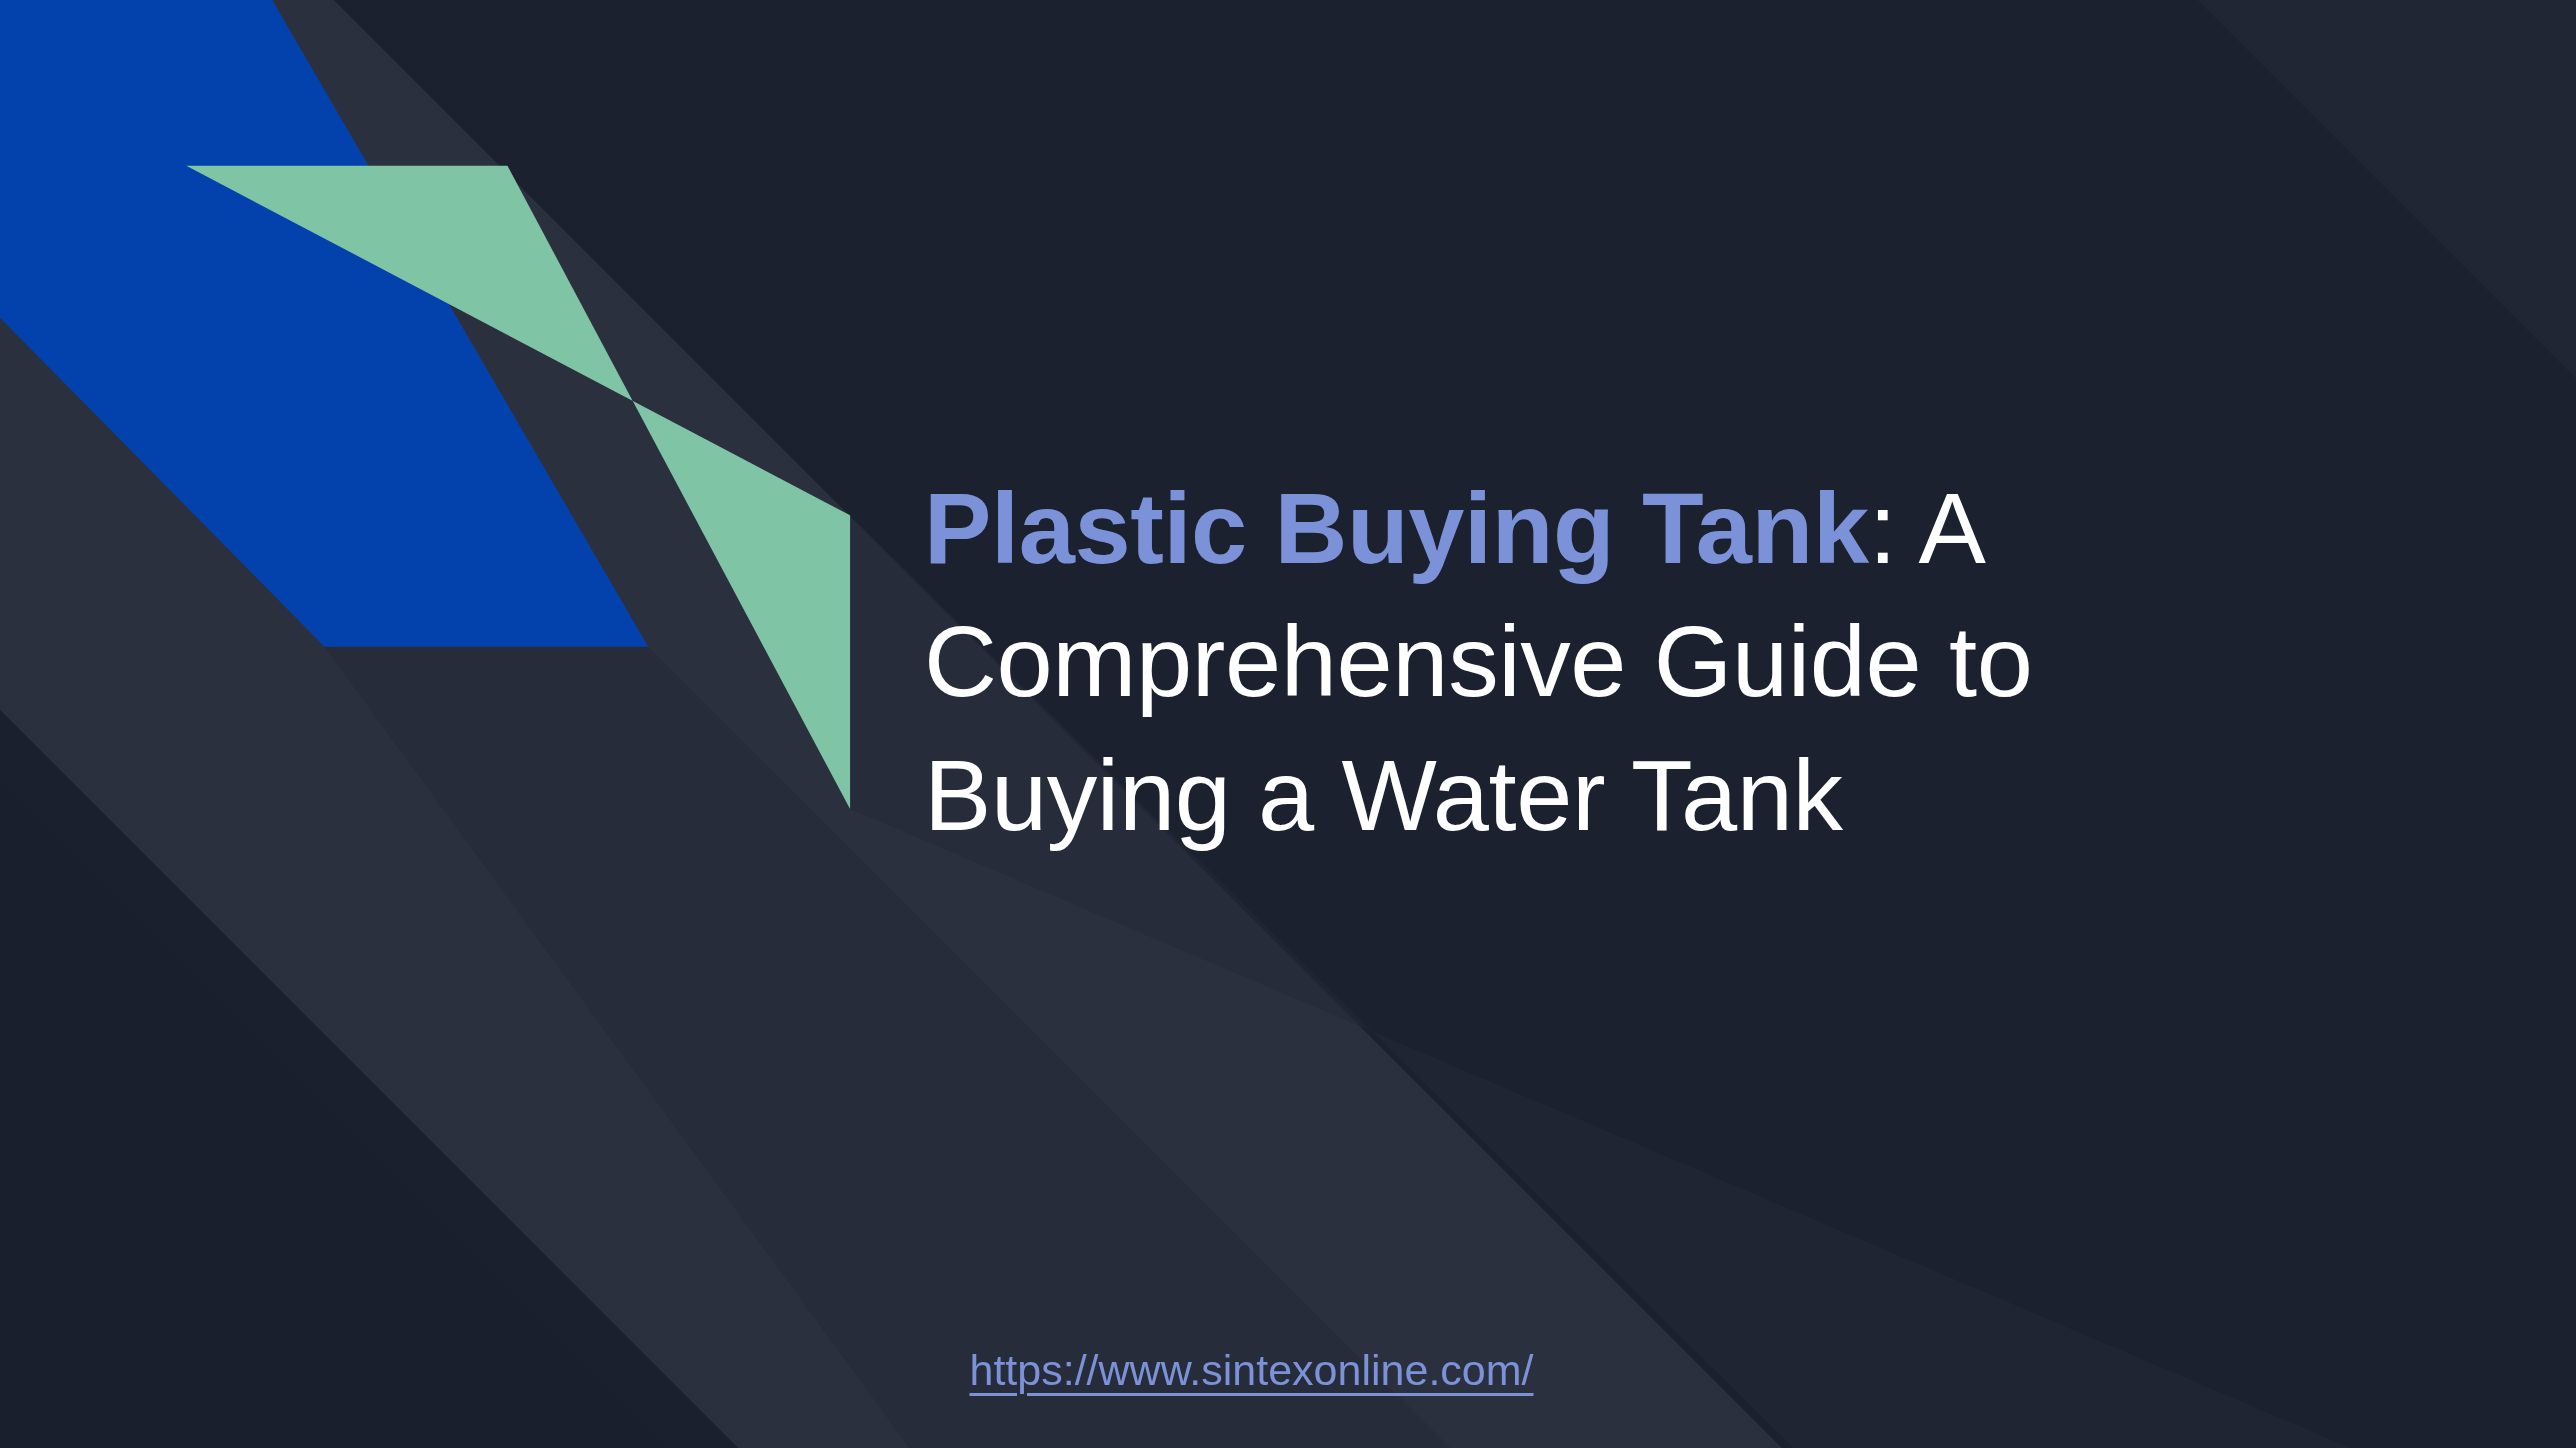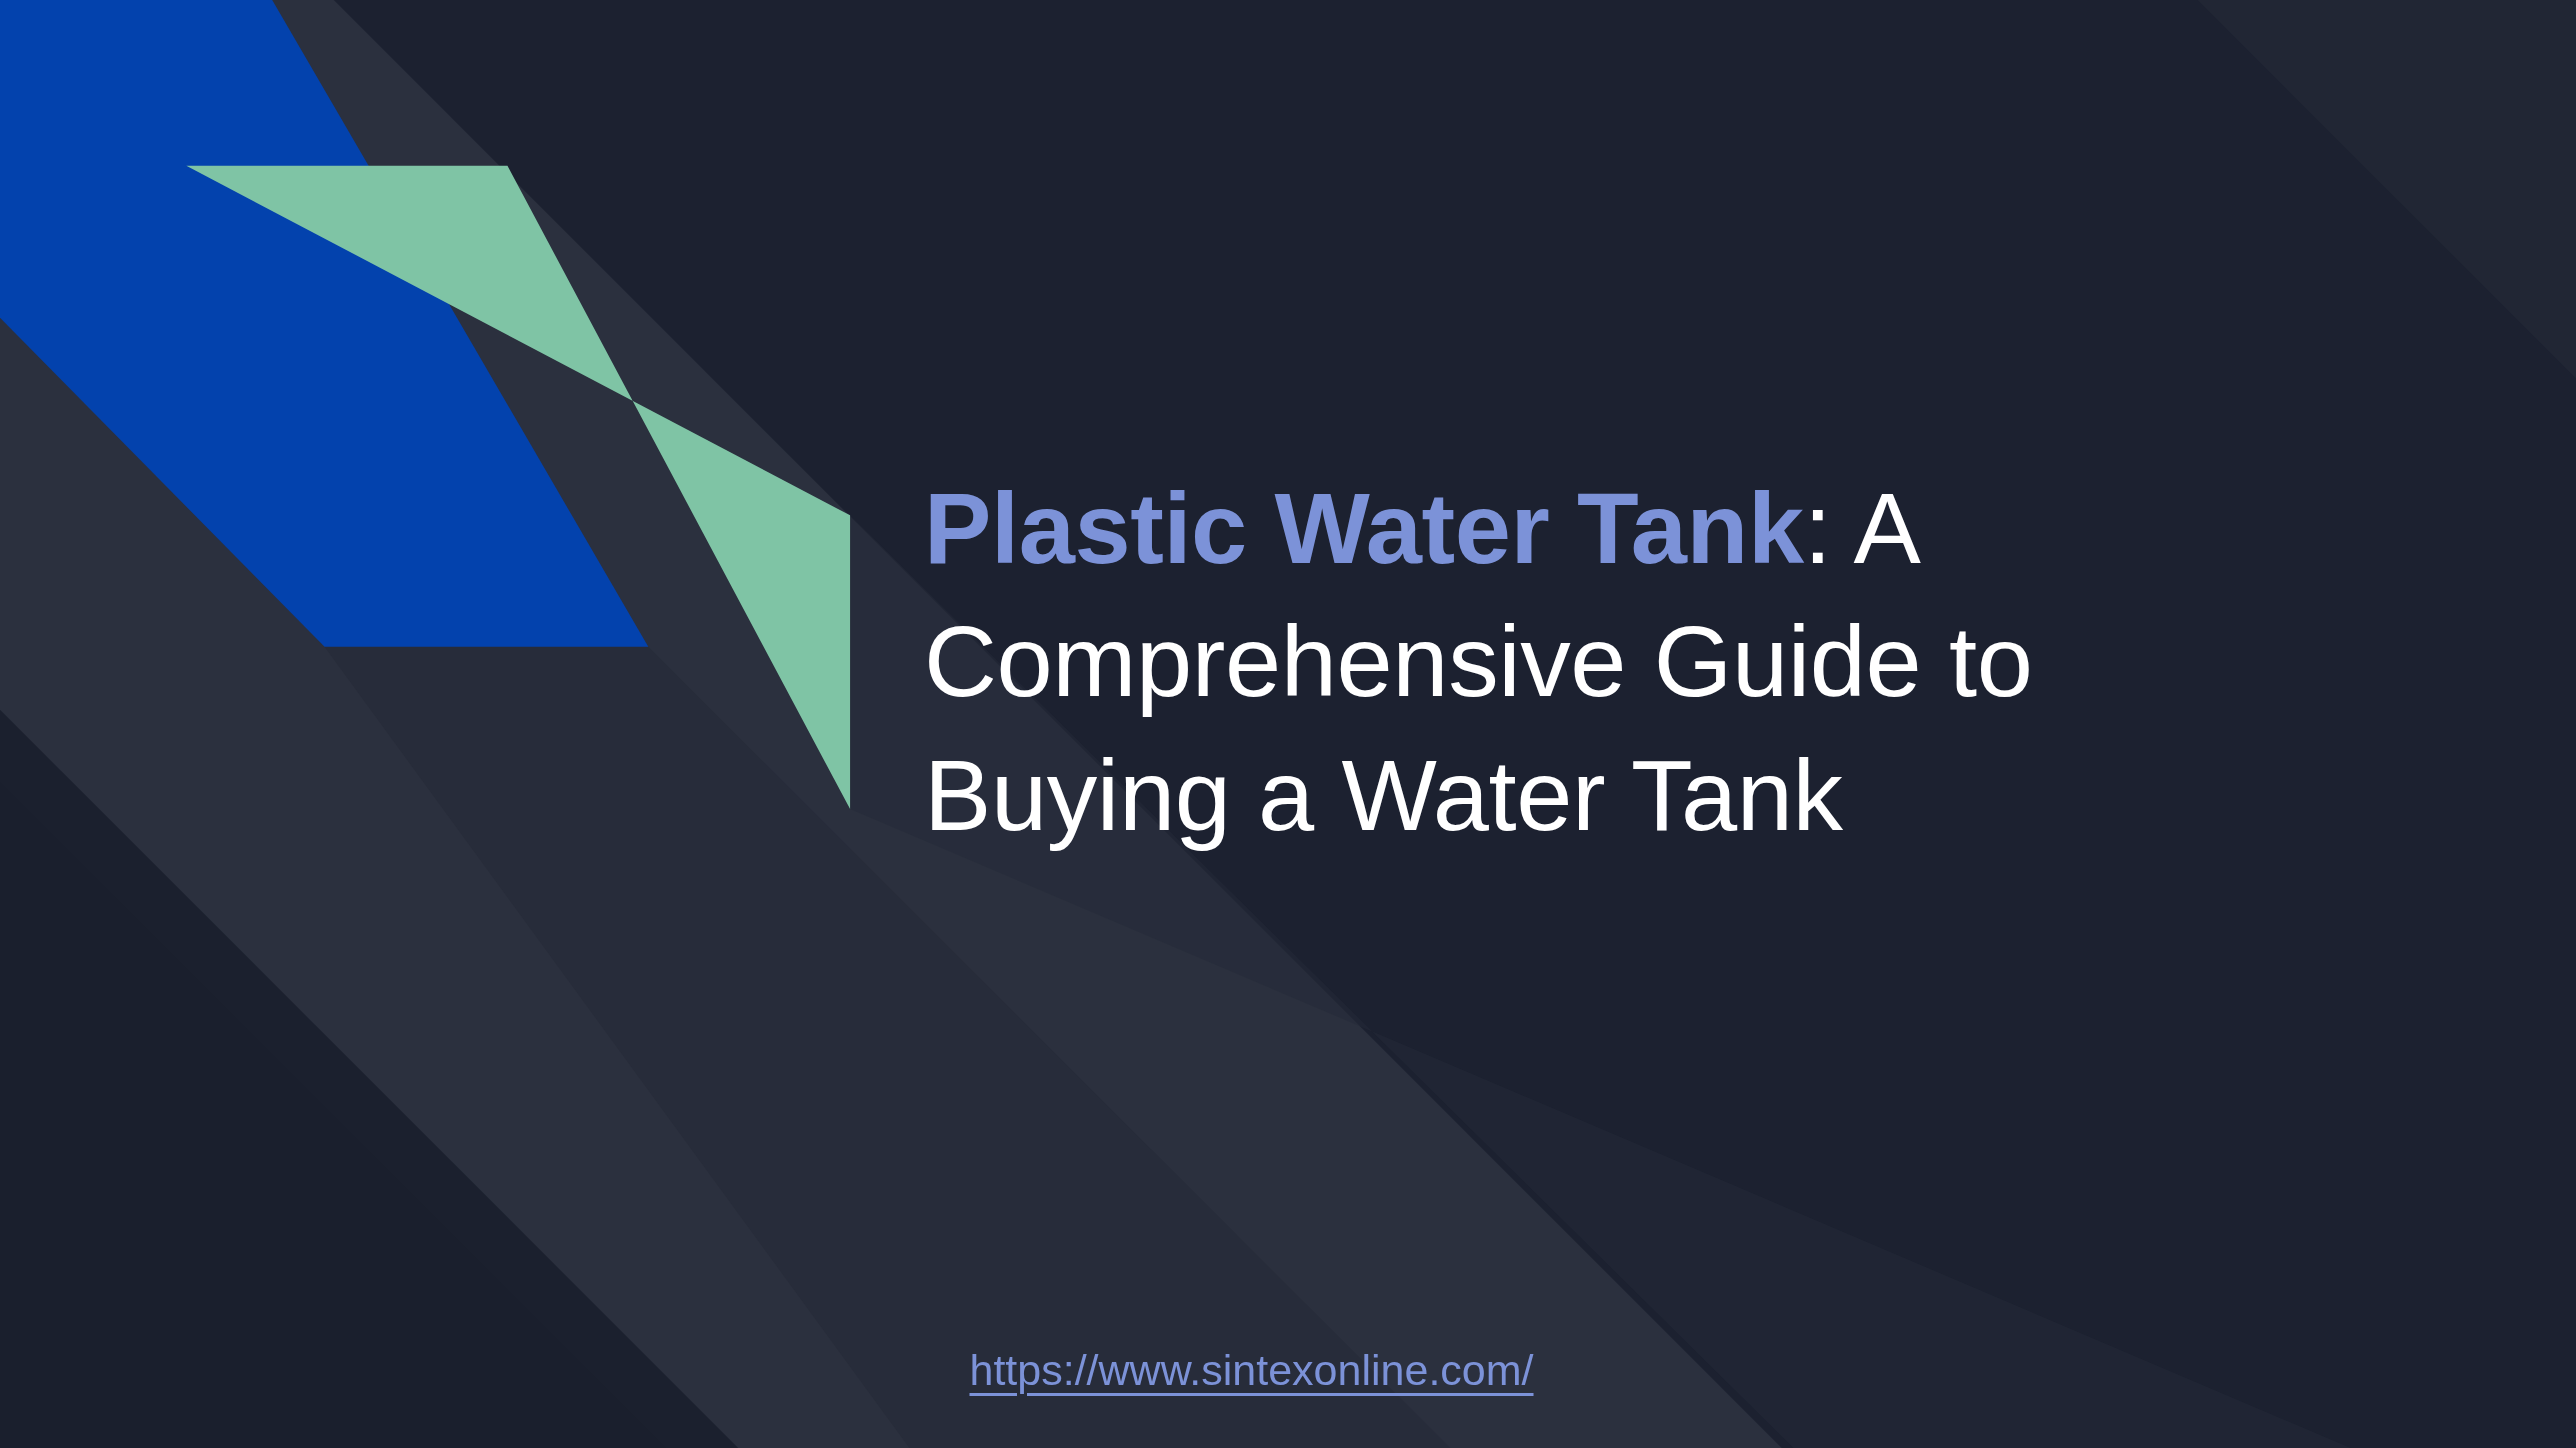--- a/index.html
+++ b/index.html
@@ -143,21 +143,21 @@
   <svg class="shape" viewBox="0 0 3000 1687" preserveAspectRatio="none">
 
     <polygon points="990,600 990,942 2740,1687 2090,1687" fill="#252a38" opacity="0.55"></polygon>
     <polygon points="378,753 755,753 1690,1687 1060,1687" fill="#232836" opacity="0.5"></polygon>
 
     <polygon id="shape-blue" fill="#0342ad" points="0,0 317,0 755,753 378,753 0,370"></polygon>
     <polygon id="shape-green" fill="#7fc4a5" points="217,193 591,193 990,942 990,600"></polygon>
   </svg>
 
   <div class="title-block">
-    <h1 class="title" style="color: rgb(255, 255, 255);"><span class="hl" style="color: rgb(124, 146, 216);">Plastic Water Tank</span><span>: A Comprehensive Guide to Buying a Water Tank</span></h1>
+    <h1 class="title" style="color: rgb(255, 255, 255);"><span class="hl" style="color: rgb(124, 146, 216);">Plastic Buying Tank</span><span>: A Comprehensive Guide to Buying a Water Tank</span></h1>
   </div>
 
   <div class="link-wrap">
     <span class="site-link" style="color: rgb(124, 146, 216);">https://www.sintexonline.com/</span>
   </div>
 
 </div>
 
 
 </body></html>

